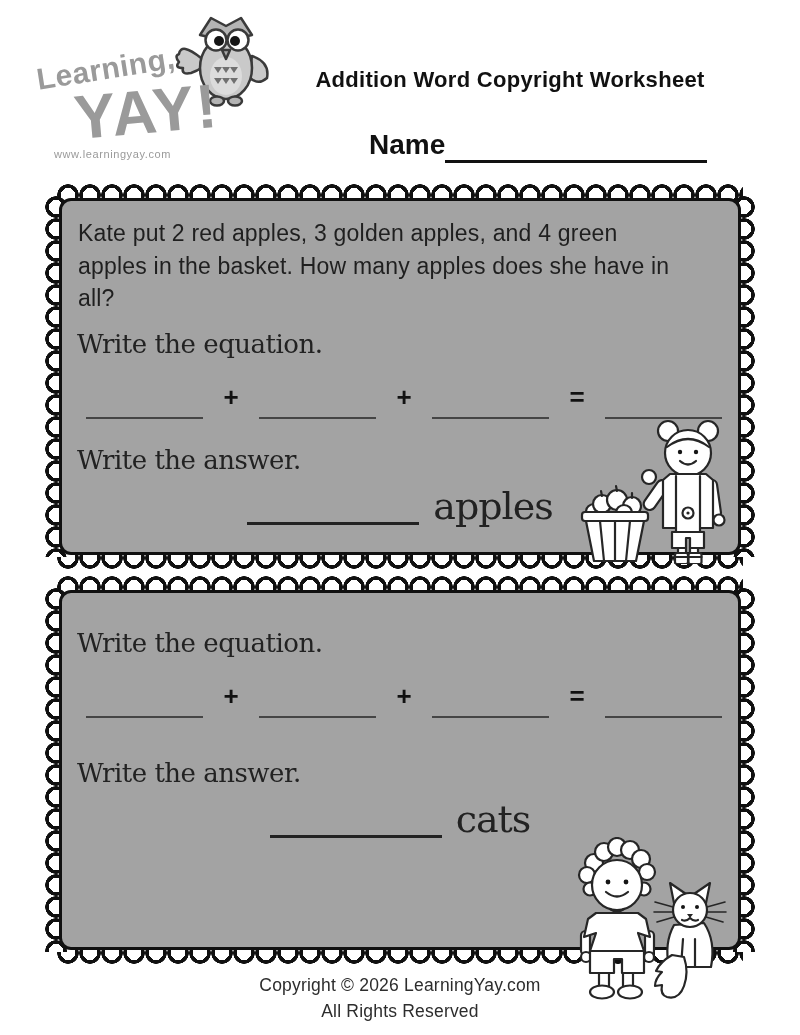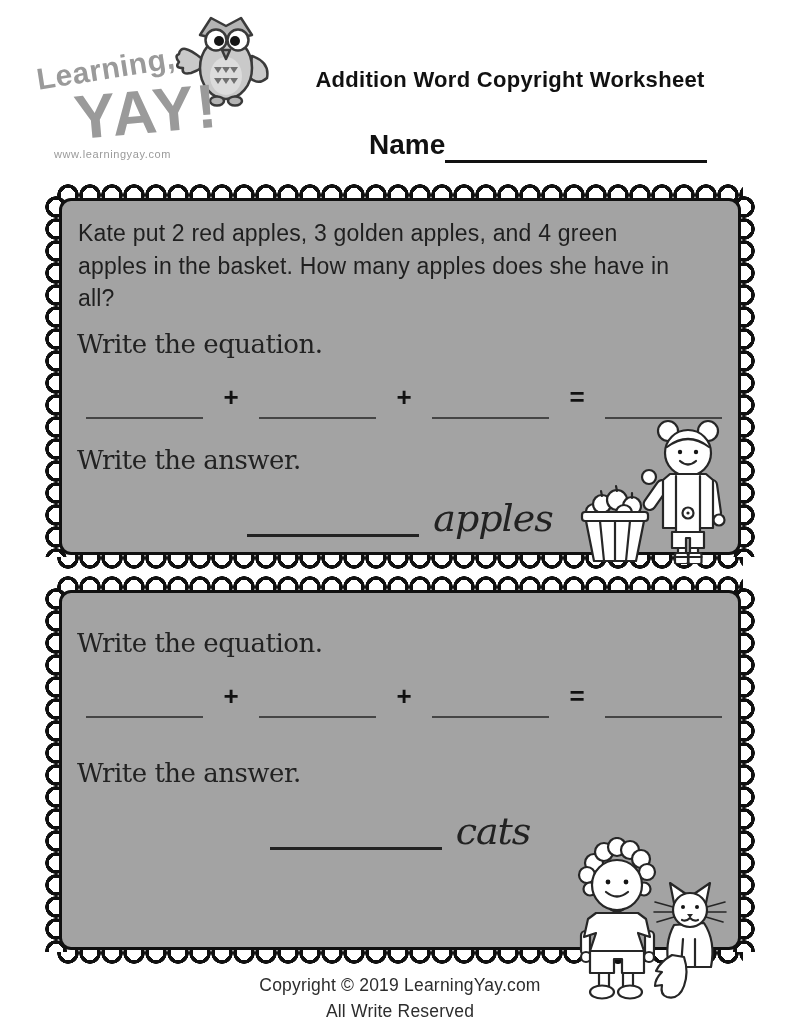--- a/index.html
+++ b/index.html
@@ -44,21 +44,21 @@
     color:#1f1f1f;letter-spacing:.2px;}
   .prompt{font-family:"DejaVu Serif", serif;font-size:26px;color:#222;
     margin:14px 0 0 15px;letter-spacing:-.5px;}
   .prompt-ans{margin-top:26px;}
   .second .prompt-eq{margin-top:35px;}
   .second .prompt-ans{margin-top:40px;}
   .equation-row{display:flex;align-items:flex-end;justify-content:space-between;
     margin:22px 16px 0 24px;height:38px;}
   .eq-blank{width:117px;border-bottom:2.5px solid #454545;height:24px;}
   .eq-op{font-size:26px;font-weight:bold;color:#111;line-height:1;padding-bottom:9px;}
-  .answer-row{display:flex;align-items:flex-end;justify-content:center;margin-top:16px;height:46px;font-style:italic;}
+  .answer-row{display:flex;align-items:flex-end;justify-content:center;margin-top:4px;height:46px;}
   .answer-blank{width:172px;border-bottom:3px solid #222;height:34px;margin-right:14px;}
   .answer-word{font-family:"DejaVu Serif", serif;font-size:38px;color:#222;
     line-height:1;letter-spacing:-1px;}
   .illust{position:absolute;z-index:3;}
   .girl-illust{right:8px;bottom:-12px;}
   .boycat-illust{right:4px;bottom:-58px;}
 
   
   .footer{position:absolute;top:972px;left:0;width:800px;text-align:center;
     font-size:17.5px;color:#2d2d2d;line-height:1.5;letter-spacing:.2px;}
@@ -223,15 +223,15 @@
         <polygon points="133,77 139,77 136,81" fill="#262626" stroke="none"></polygon>
         <path d="M136,81 Q132,85 128,83 M136,81 Q140,85 144,83" fill="none"></path>
         <path d="M119,70 L101,65 M119,75 L100,75 M120,80 L103,85 M153,70 L171,65 M153,75 L172,75 M152,80 L169,85" fill="none" stroke-width="1.6"></path>
         <path d="M118,118 q-12,7 -16,16 l6,1 q-7,7 -7,14 l7,-1 q-2,10 5,12 q12,3 17,-11 q5,-14 0,-29 z"></path>
       </g>
     </svg>
   </div>
 </div>
 
 <div class="footer">
-  <div>Copyright © 2019 LearningYay.com</div>
-  <div>All Write Reserved</div>
+  <div>Copyright © 2026 LearningYay.com</div>
+  <div>All Rights Reserved</div>
 </div>
 
 </body></html>

